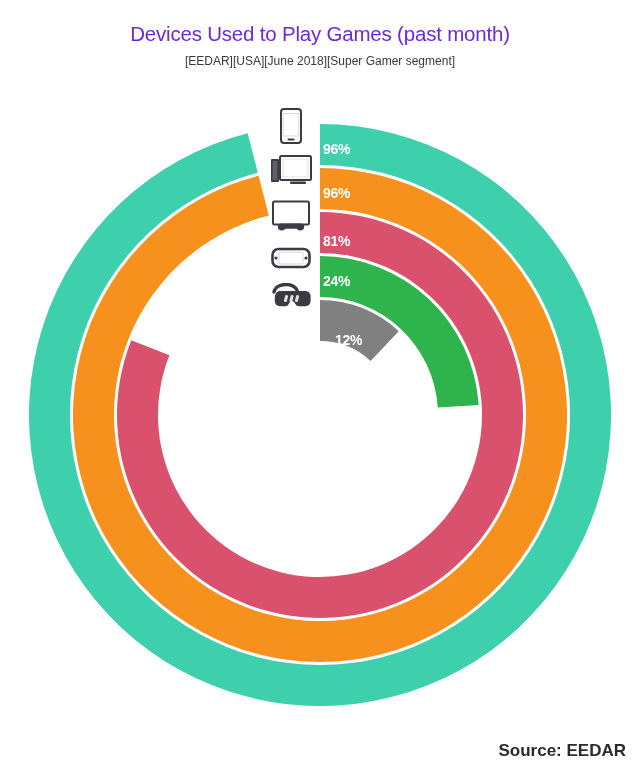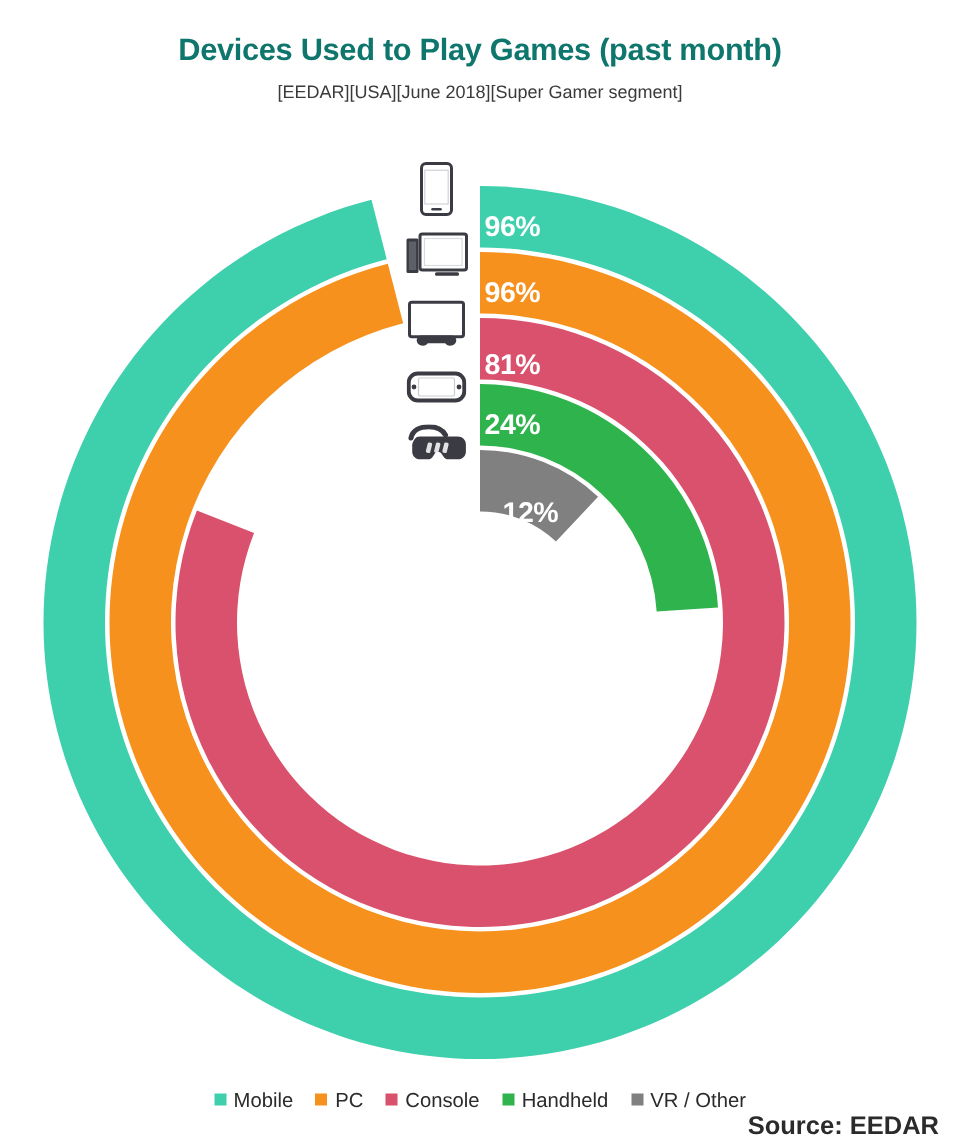--- a/index.html
+++ b/index.html
@@ -24,22 +24,22 @@
     position: absolute;
     top: 0;
     left: 0;
     width: 640px;
     text-align: center;
     padding-top: 22px;
     box-sizing: border-box;
   }
   .chart-title {
     font-size: 20.5px;
-    font-weight: bold;
-    color: #0f766e;
+    font-weight: normal;
+    color: #6d28d9;
     letter-spacing: -0.2px;
     line-height: 1.15;
     margin: 0;
   }
   .chart-subtitle {
     font-size: 12px;
     color: #3a3a3a;
     margin-top: 9px;
     line-height: 1.15;
   }
@@ -69,21 +69,21 @@
     display: flex;
     align-items: center;
     justify-content: center;
   }
   .device-icon svg { display: block; }
   
   .value-label {
     position: absolute;
     color: #ffffff;
     font-weight: bold;
-    font-size: 19px;
+    font-size: 14px;
     letter-spacing: -0.3px;
     white-space: nowrap;
   }
   
   .legend {
     position: absolute;
     left: 0;
     top: 722px;
     width: 640px;
     height: 22px;
@@ -185,38 +185,16 @@
   </div>
 
   <div id="value-labels">
       <div class="value-label" style="left: 323px; top: 140.5px;">96%</div>
       <div class="value-label" style="left: 323px; top: 184.5px;">96%</div>
       <div class="value-label" style="left: 323px; top: 233px;">81%</div>
       <div class="value-label" style="left: 323px; top: 272.5px;">24%</div>
       <div class="value-label" style="left: 323px; top: 332px; margin-left: 12px;">12%</div>
     </div>
 
-  <div class="legend" id="legend">
-      <div class="legend-item">
-        <span class="legend-swatch" style="background: rgb(62, 207, 173);"></span>
-        <span>Mobile</span>
-      </div>
-      <div class="legend-item">
-        <span class="legend-swatch" style="background: rgb(246, 145, 30);"></span>
-        <span>PC</span>
-      </div>
-      <div class="legend-item">
-        <span class="legend-swatch" style="background: rgb(217, 81, 108);"></span>
-        <span>Console</span>
-      </div>
-      <div class="legend-item">
-        <span class="legend-swatch" style="background: rgb(47, 179, 76);"></span>
-        <span>Handheld</span>
-      </div>
-      <div class="legend-item">
-        <span class="legend-swatch" style="background: rgb(128, 128, 128);"></span>
-        <span>VR / Other</span>
-      </div>
-    </div>
 
   <div class="source-note">Source: EEDAR</div>
 
 </div>
 
 </body></html>

